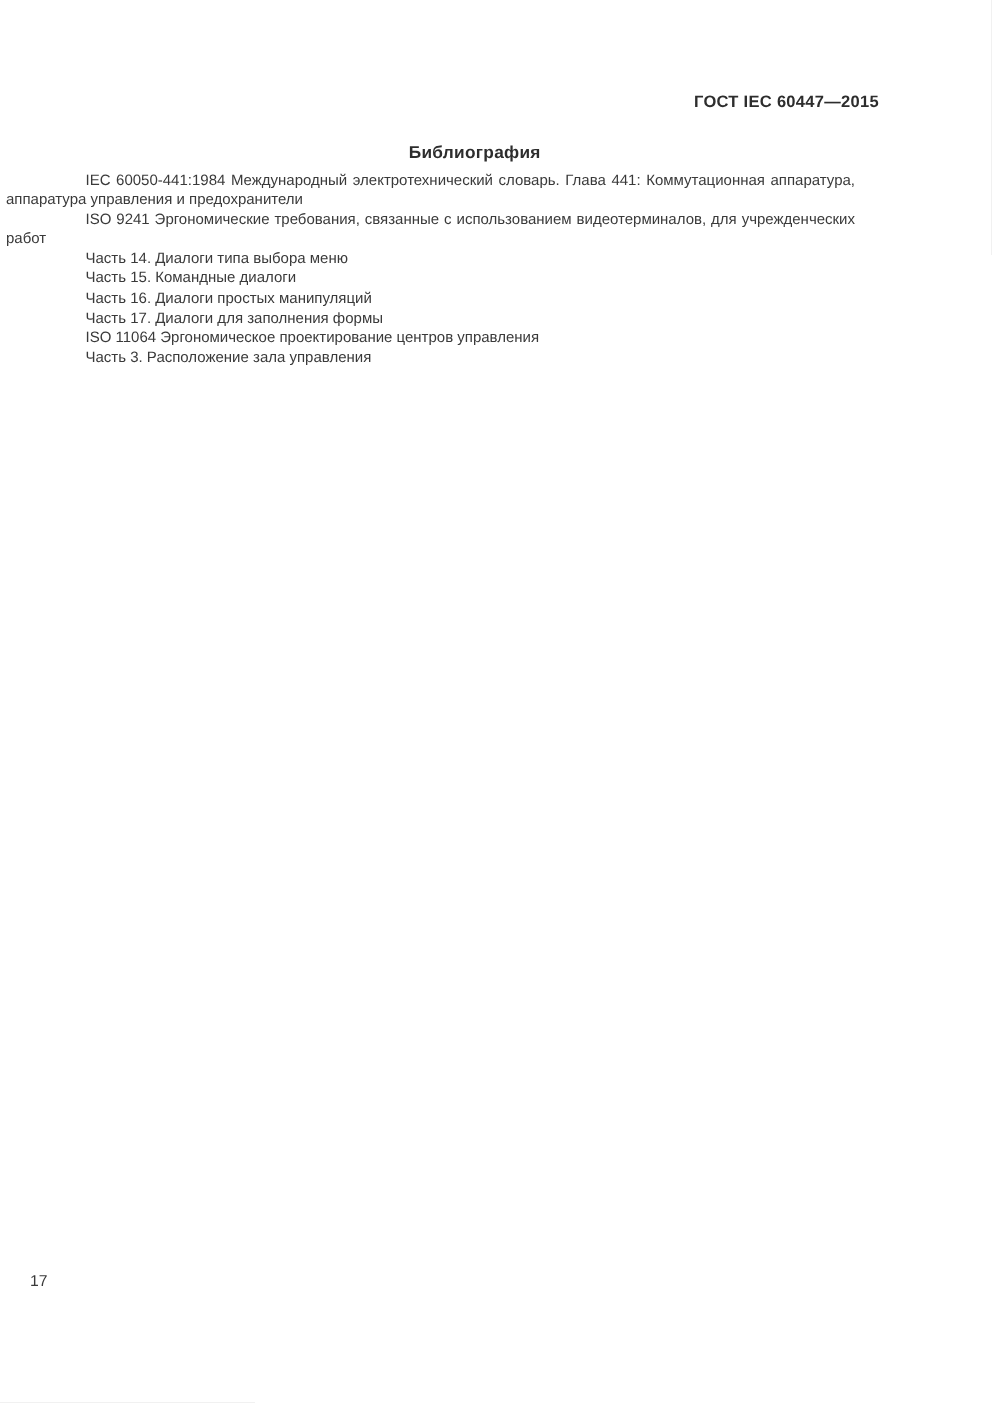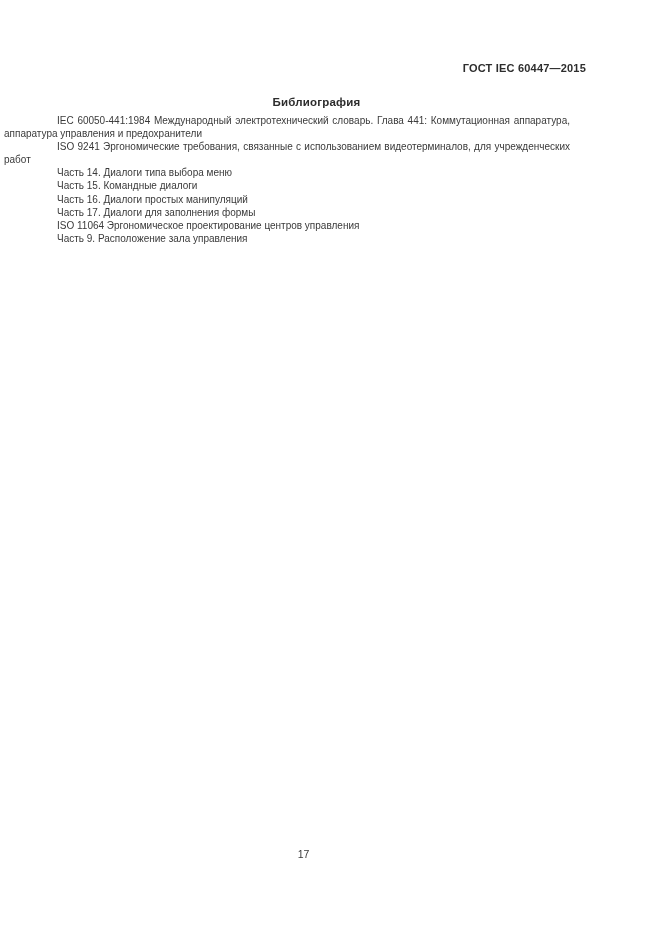--- a/index.html
+++ b/index.html
@@ -58,21 +58,21 @@
   }
   .content p.entry{
     margin:0;
     text-indent:53px;
   }
   .page-number{
     position:absolute;
     top:848px;
     left:20px;
     width:567px;
-    text-align:center;
+    text-align:left;
     font-size:10.5px;
     line-height:13px;
     color:var(--text-color);
   }
 </style>
 </head>
 <body>
 
 <div class="page">
 
@@ -81,18 +81,18 @@
   <h1 class="doc-title">Библиография</h1>
 
   <div class="content">
       <p class="entry">IEC 60050-441:1984 Международный электротехнический словарь. Глава 441: Коммутационная аппаратура, аппаратура управления и предохранители</p>
       <p class="entry">ISO 9241 Эргономические требования, связанные с использованием видеотерминалов, для учрежденческих работ</p>
       <p class="entry">Часть 14. Диалоги типа выбора меню</p>
       <p class="entry">Часть 15. Командные диалоги</p>
       <p class="entry">Часть 16. Диалоги простых манипуляций</p>
       <p class="entry">Часть 17. Диалоги для заполнения формы</p>
       <p class="entry">ISO 11064 Эргономическое проектирование центров управления</p>
-      <p class="entry">Часть 9. Расположение зала управления</p>
+      <p class="entry">Часть 3. Расположение зала управления</p>
     </div>
 
   <div class="page-number">17</div>
 
 </div>
 
 </body></html>

